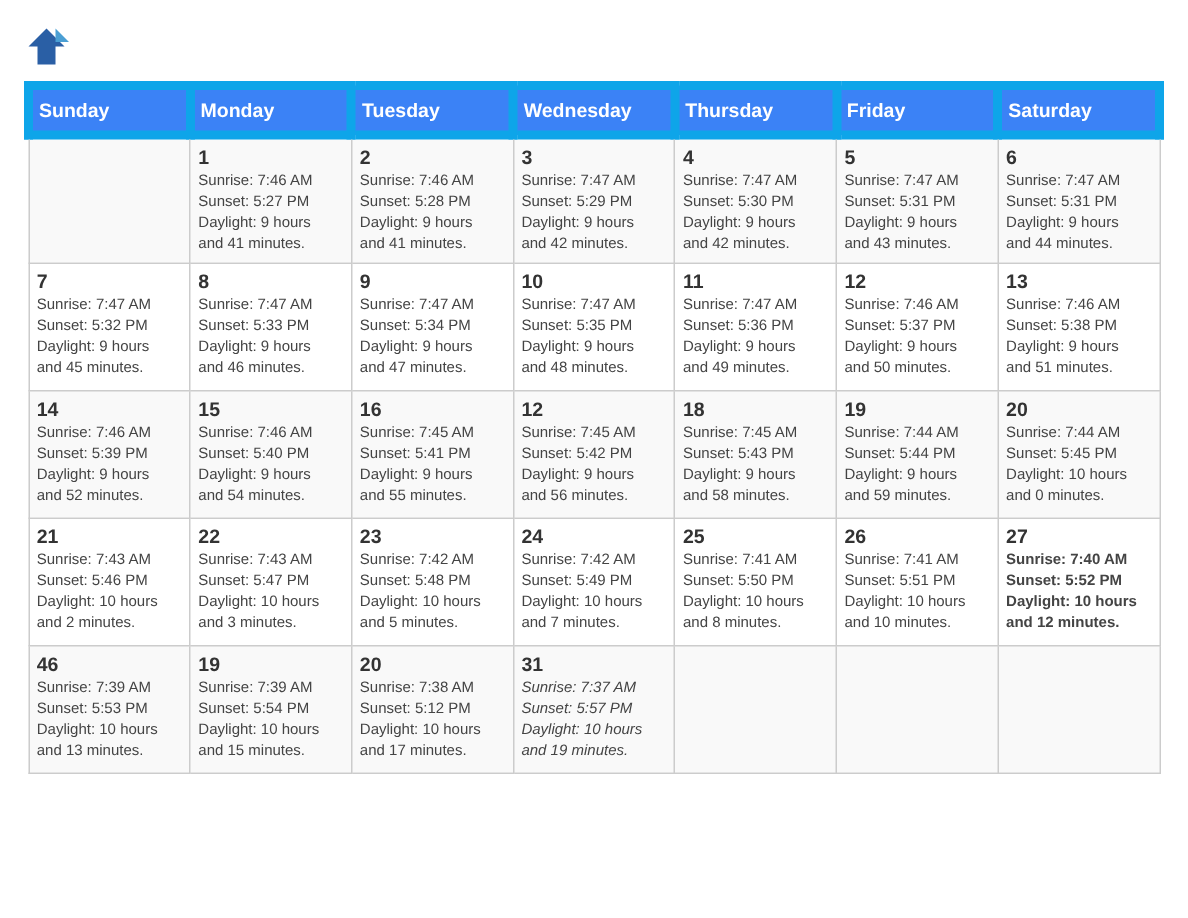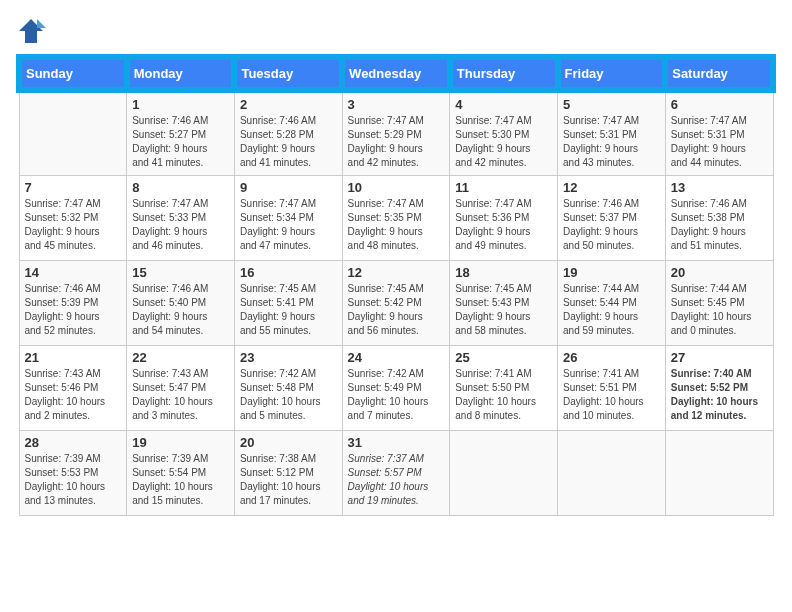--- a/index.html
+++ b/index.html
@@ -320,21 +320,21 @@
         <td>
           <span class="day-number">27</span>
           <div class="day-info" style="white-space: pre-line; font-weight: bold;">Sunrise: 7:40 AM
 Sunset: 5:52 PM
 Daylight: 10 hours
 and 12 minutes.</div>
         </td>
       </tr>
       <tr>
         <td>
-          <span class="day-number">28</span>
+          <span class="day-number">46</span>
           <div class="day-info" style="white-space: pre-line;">Sunrise: 7:39 AM
 Sunset: 5:53 PM
 Daylight: 10 hours
 and 13 minutes.</div>
         </td>
         <td>
           <span class="day-number">19</span>
           <div class="day-info" style="white-space: pre-line;">Sunrise: 7:39 AM
 Sunset: 5:54 PM
 Daylight: 10 hours

